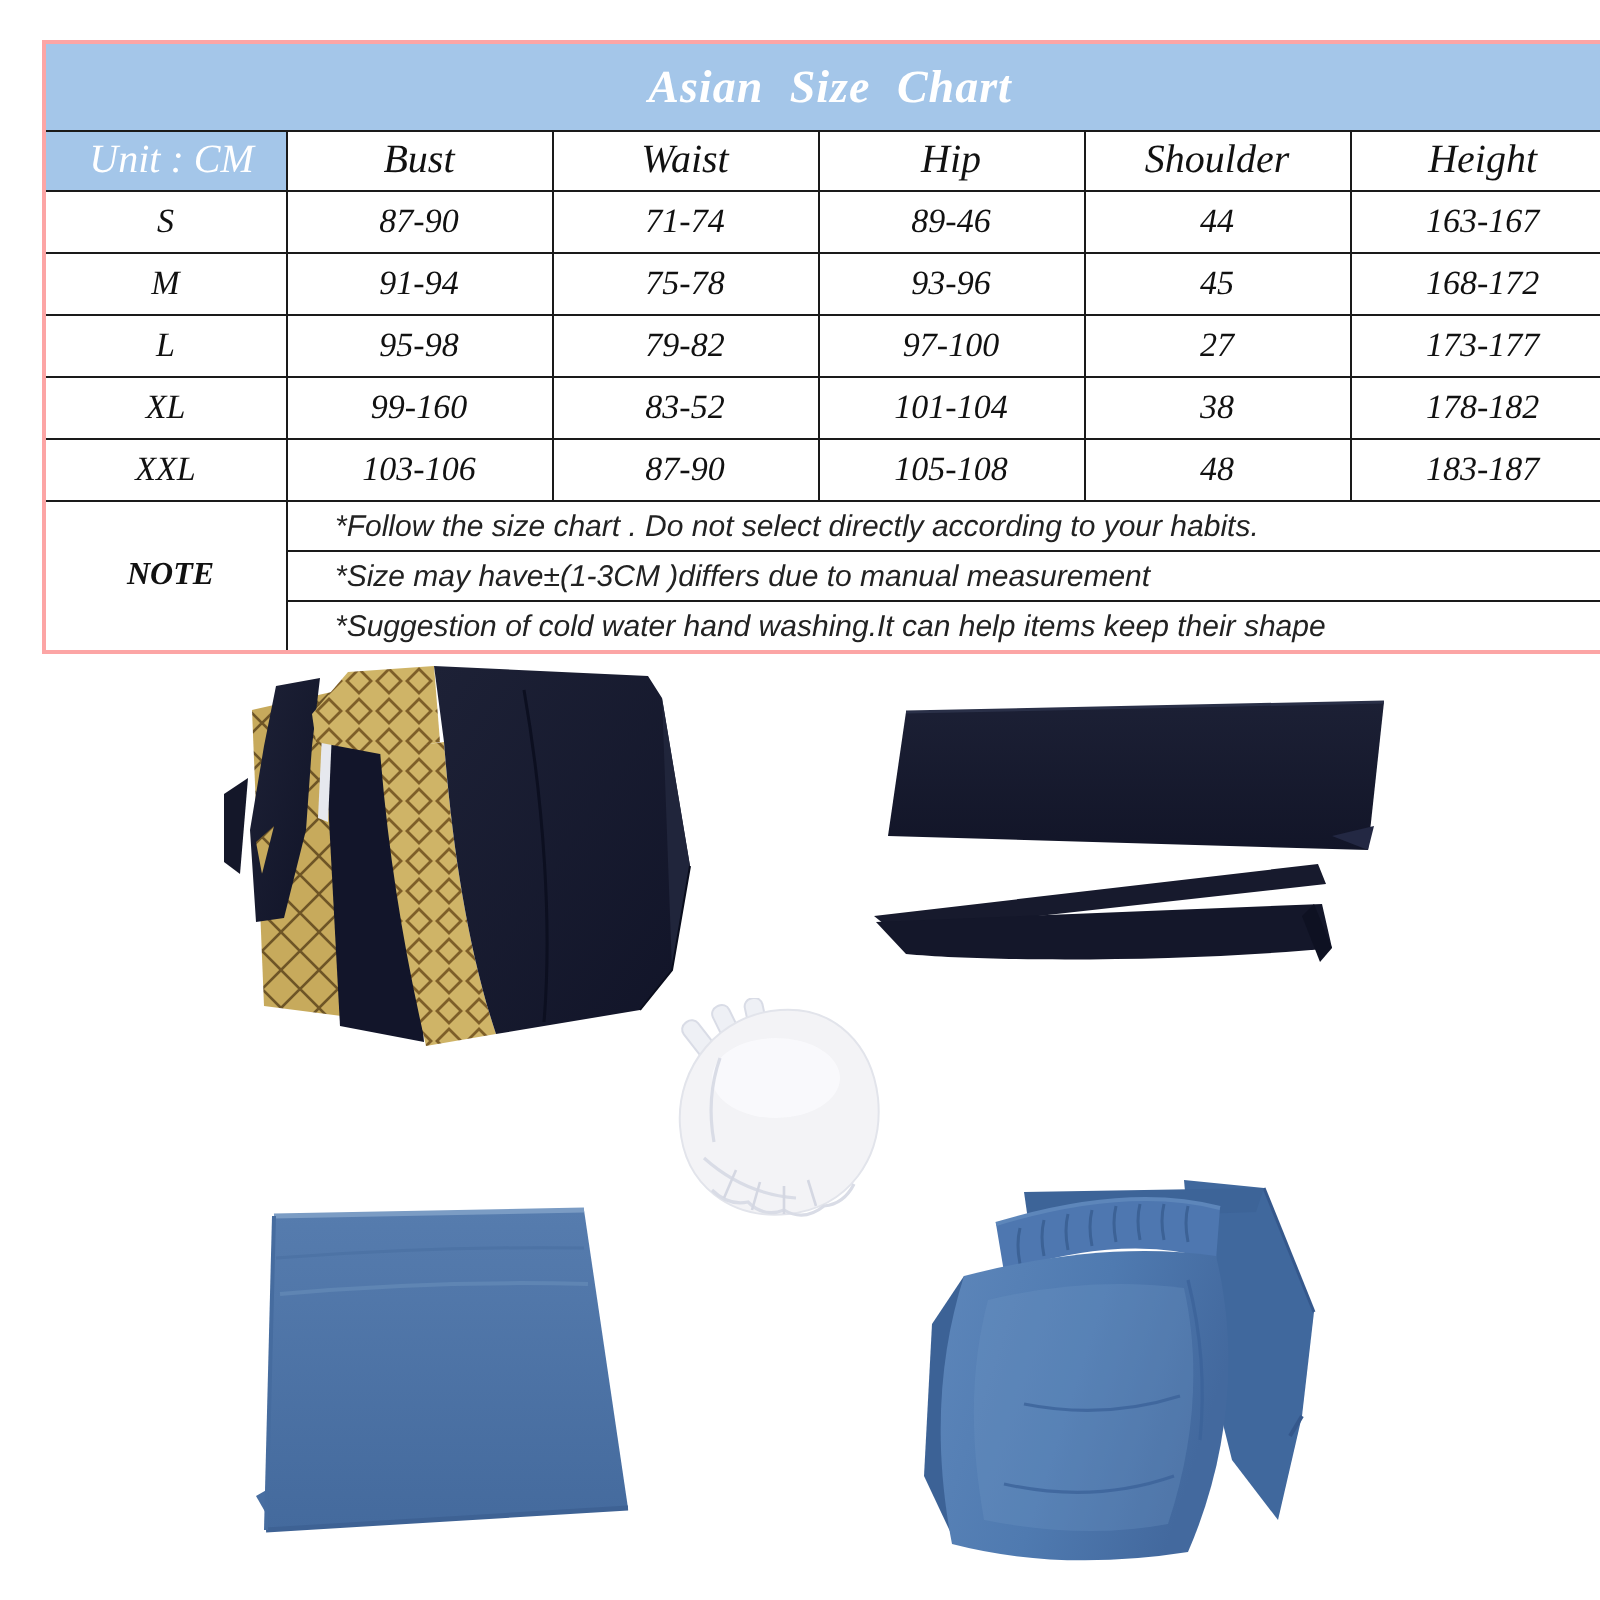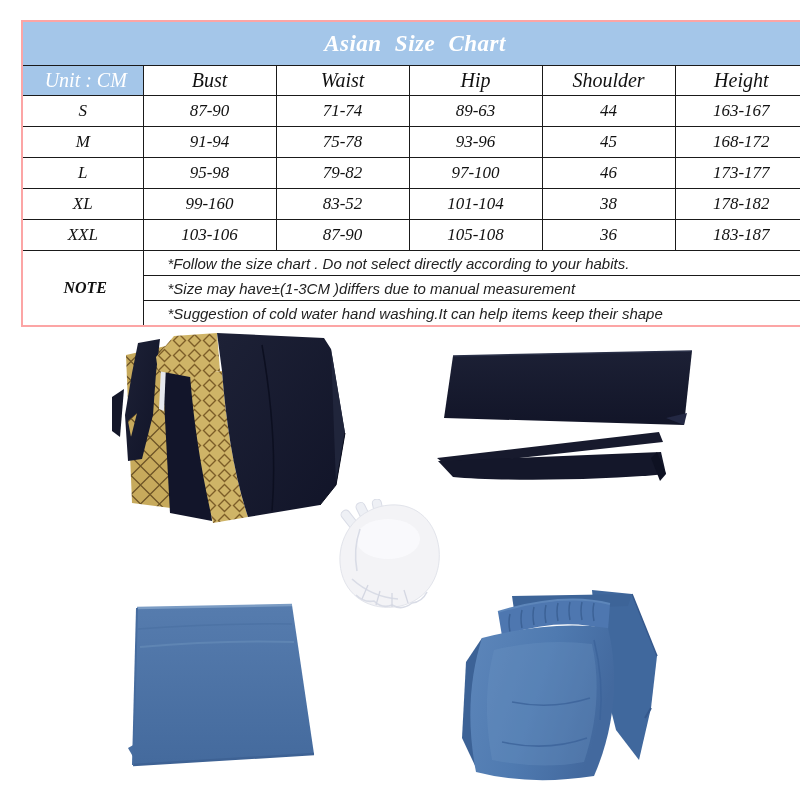--- a/index.html
+++ b/index.html
@@ -50,54 +50,54 @@
         <td>Bust</td>
         <td>Waist</td>
         <td>Hip</td>
         <td>Shoulder</td>
         <td>Height</td>
       </tr>
       <tr class="data-row">
         <td>S</td>
         <td>87-90</td>
         <td>71-74</td>
-        <td>89-63</td>
+        <td>89-46</td>
         <td>44</td>
         <td>163-167</td>
       </tr>
       <tr class="data-row">
         <td>M</td>
         <td>91-94</td>
         <td>75-78</td>
         <td>93-96</td>
         <td>45</td>
         <td>168-172</td>
       </tr>
       <tr class="data-row">
         <td>L</td>
         <td>95-98</td>
         <td>79-82</td>
         <td>97-100</td>
-        <td>46</td>
+        <td>27</td>
         <td>173-177</td>
       </tr>
       <tr class="data-row">
         <td>XL</td>
         <td>99-160</td>
         <td>83-52</td>
         <td>101-104</td>
         <td>38</td>
         <td>178-182</td>
       </tr>
       <tr class="data-row">
         <td>XXL</td>
         <td>103-106</td>
         <td>87-90</td>
         <td>105-108</td>
-        <td>36</td>
+        <td>48</td>
         <td>183-187</td>
       </tr>
       <tr class="note-row">
         <td rowspan="3" class="note-label-cell">NOTE</td>
         <td colspan="5" class="note-text">*Follow the size chart . Do not select directly according to your habits.</td>
       </tr>
       <tr class="note-row">
         <td colspan="5" class="note-text">*Size may have±(1-3CM )differs due to manual measurement</td>
       </tr>
       <tr class="note-row">

